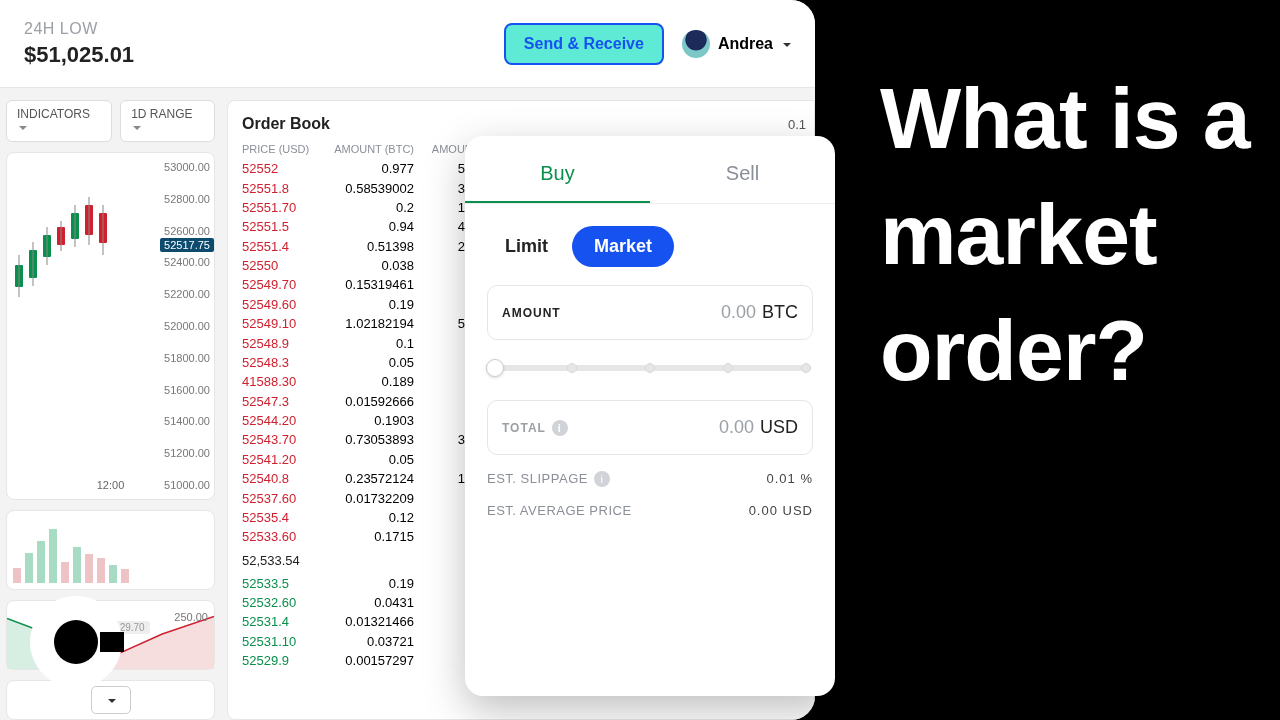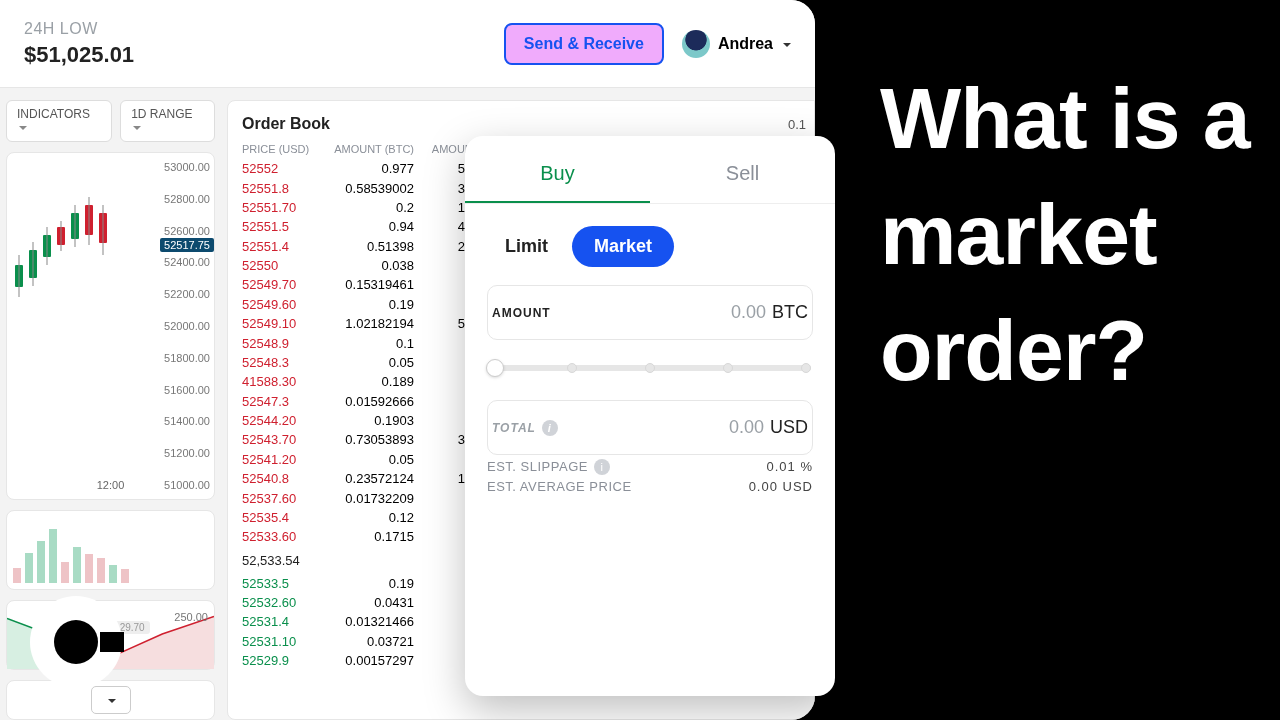--- a/index.html
+++ b/index.html
@@ -22,21 +22,21 @@
     position: absolute; left: 0; top: 0; right: 0; height: 88px;
     background: #fff;
     border-bottom: 1px solid #e6e6e6;
     display: flex; align-items: center; justify-content: space-between;
     padding: 0 24px;
   }
   .low { font-size: 16px; color: #9aa0a6; letter-spacing: .5px; }
   .low-val { font-size: 22px; font-weight: 600; color: #222; margin-top: 4px; }
   .top-right { display: flex; align-items: center; gap: 18px; }
   .sr-btn {
-    border: 2px solid #1652f0; color: #1652f0; background: #f0abfc;
+    border: 2px solid #1652f0; color: #1652f0; background: #5eead4;
     padding: 10px 18px; border-radius: 8px;
     font-size: 16px; font-weight: 600; cursor: pointer;
   }
   .user { display: flex; align-items: center; gap: 8px; font-weight: 600; font-size: 16px; cursor: pointer; }
   .avatar { width: 28px; height: 28px; border-radius: 50%; background: radial-gradient(circle at 50% 35%, #1c2b5a 45%, #7cc8c9 48%); }
   .chev::after { content: ""; display: inline-block; border: 4px solid transparent; border-top-color: #333; margin-left: 2px; transform: translateY(2px); }
 
   .body { position: absolute; left: 0; top: 88px; right: 0; bottom: 0; display: flex; gap: 12px; padding: 12px 0 0 0; }
   
   .chart-col { width: 215px; display: flex; flex-direction: column; gap: 10px; padding-left: 6px; }
@@ -101,33 +101,33 @@
   }
   .bs-tabs { display:flex; border-bottom:1px solid #eee; margin: 0 -22px; }
   .bs-tab { flex:1; text-align:center; padding:16px 16px; font-size:20px; font-weight:500; color:#8a8f98; cursor:pointer;}
   .bs-tab.active { color:#0a8f4c; border-bottom:2px solid #0a8f4c;}
   .ordtype { display:flex; align-items:center; gap:6px; margin:22px 0 18px;}
   .ordtype .lbl { font-size:18px; font-weight:600; color:#222; padding:10px 18px;}
   .pill { background:#1652f0; color:#fff; border-radius:999px; padding:10px 22px; font-size:18px; font-weight:600; cursor:pointer;}
   .fld {
     border:1px solid #e6e6e6; border-radius:10px;
     display:flex; align-items:center; justify-content:space-between;
-    padding:16px 4px;
+    padding:16px 14px;
   }
   .fld .cap { font-size:12px; letter-spacing:1px; color:#222; font-weight:600;}
-  .fld .cap.muted { color:#9aa0a6;font-style:italic; }
+  .fld .cap.muted { color:#9aa0a6; }
   .fld .val { font-size:18px; color:#9aa0a6;}
   .fld .unit { color:#222; margin-left:6px;}
   .info-i { display:inline-flex; width:16px; height:16px; border-radius:50%; background:#d0d3d8; color:#fff; font-size:11px; align-items:center; justify-content:center; margin-left:6px;}
   .slider { position:relative; height:20px; margin:18px 2px 22px;}
   .track { position:absolute; left:0; right:0; top:50%; height:6px; background:#e6e6e6; border-radius:4px; transform:translateY(-50%);}
   .dots { position:absolute; left:0; right:0; top:50%; display:flex; justify-content:space-between; transform:translateY(-50%);}
   .dot { width:10px; height:10px; border-radius:50%; background:#e6e6e6; border:1px solid #d8d8d8;}
   .thumb { position:absolute; left:-3px; top:50%; width:18px; height:18px; border-radius:50%; background:#fff; border:1px solid #ccc; transform:translateY(-50%); box-shadow:0 1px 3px rgba(0,0,0,.15);}
-  .est { display:flex; justify-content:space-between; font-size:13px; color:#8a8f98; letter-spacing:.5px; margin-top:4px;}
+  .est { display:flex; justify-content:space-between; font-size:13px; color:#8a8f98; letter-spacing:.5px; margin-top:16px;}
   .est .v { color:#444; letter-spacing:1px;}
 
   
   .headline {
     position: absolute; left: 880px; top: 60px;
     color: #fff; font-weight: 700;
     font-size: 86px; line-height: 1.35; letter-spacing: -.01em;
   }
 
   

